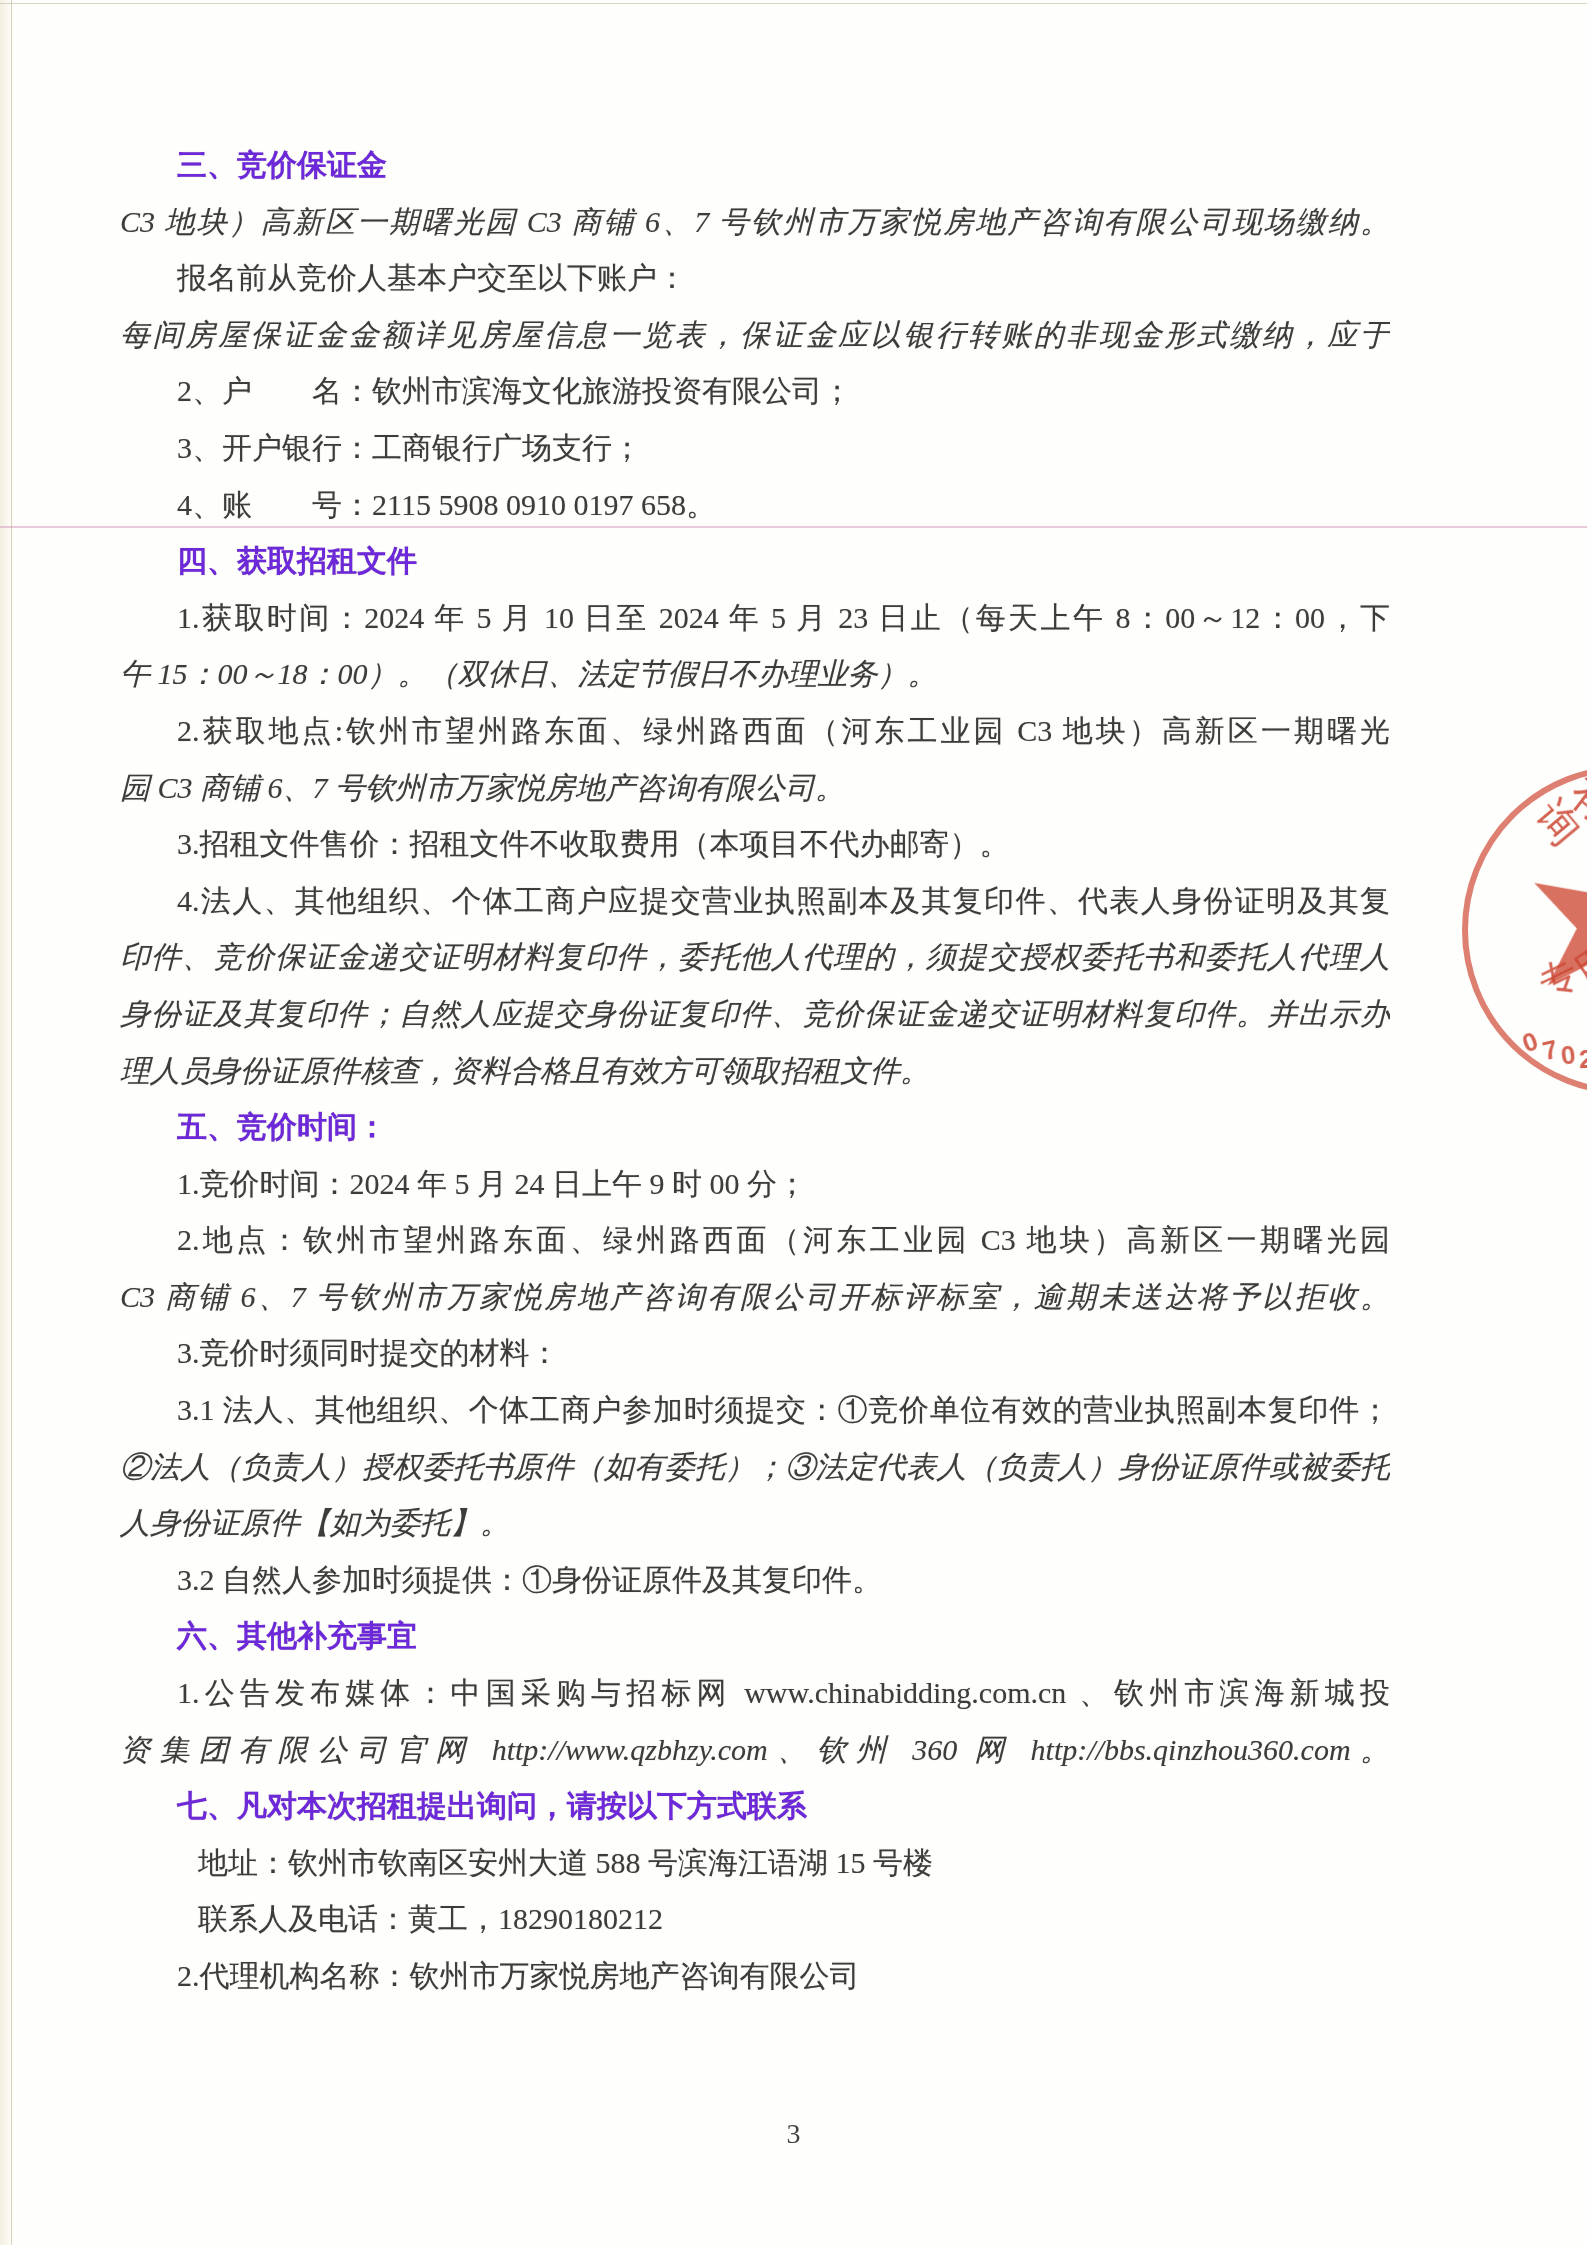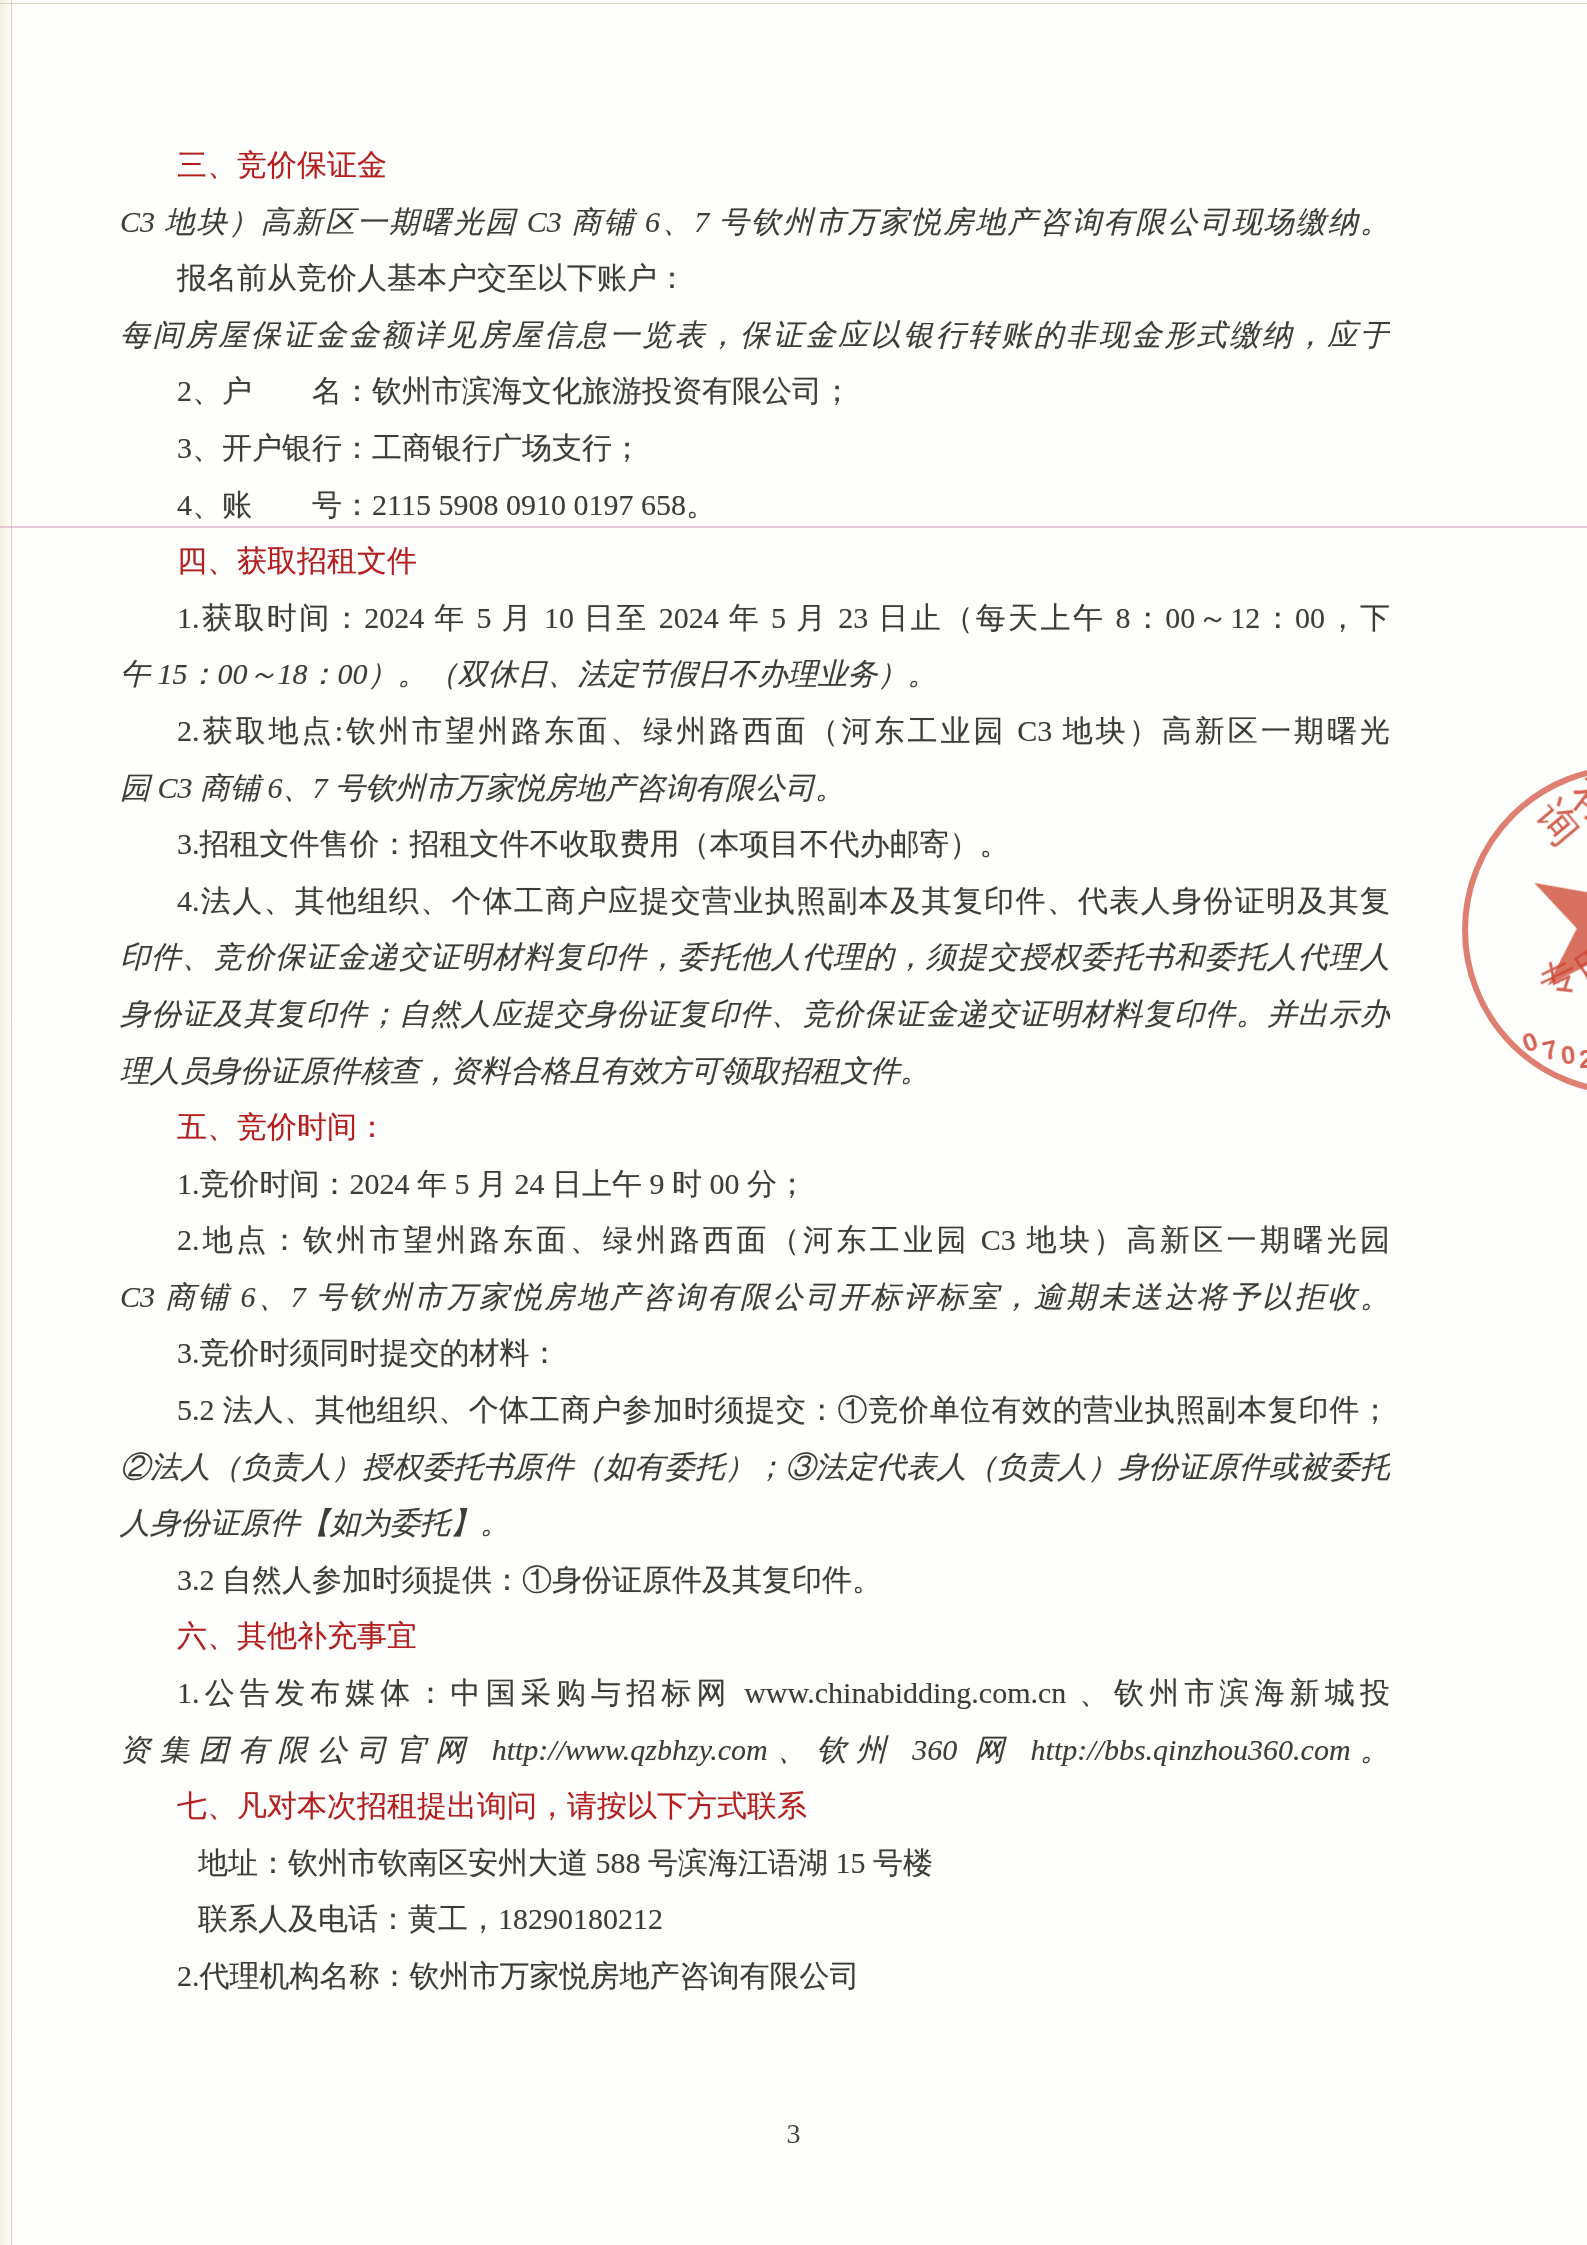--- a/index.html
+++ b/index.html
@@ -17,21 +17,21 @@
     background:rgba(210,150,184,.5);}
   
   .content{position:absolute;left:120px;top:137px;width:1270px;
     font-size:30px;color:#3d3c3a;text-shadow:0 0 1px rgba(70,66,62,.35);}
   .line{height:56.6px;line-height:56.6px;white-space:nowrap;overflow:visible;}
   .line.just{white-space:normal;text-align:justify;text-align-last:justify;
     overflow:hidden;}
   .ind0{text-indent:0;font-style:italic;}
   .ind1{text-indent:57px;}
   .ind2{text-indent:78px;}
-  .bold{font-weight:normal;color:#b91c1c;}
+  .bold{font-weight:bold;color:#6d28d9;}
   .page-num{position:absolute;left:0;top:2112px;width:1587px;height:44px;
     line-height:44px;text-align:center;font-size:28px;color:#454442;}
   
   .stamp{position:absolute;left:0;top:0;width:1587px;height:2245px;pointer-events:none;}
   .stamp-circle{position:absolute;left:1462px;top:765px;width:318px;height:318px;
     border:6px solid rgba(208,78,60,.72);border-radius:50%;filter:blur(.4px);}
   .stamp-star{position:absolute;left:1522px;top:830px;width:178px;height:178px;
     transform:rotate(10deg);opacity:.8;filter:blur(.4px);}
   .s-char{position:absolute;color:rgba(203,70,52,.85);
     font-family:"Liberation Sans","DejaVu Sans",sans-serif;filter:blur(.4px);}
@@ -68,21 +68,21 @@
     <div class="line ind1">3.招租文件售价：招租文件不收取费用（本项目不代办邮寄）。</div>
     <div class="line ind1 just">4.法人、其他组织、个体工商户应提交营业执照副本及其复印件、代表人身份证明及其复</div>
     <div class="line ind0 just">印件、竞价保证金递交证明材料复印件，委托他人代理的，须提交授权委托书和委托人代理人</div>
     <div class="line ind0 just">身份证及其复印件；自然人应提交身份证复印件、竞价保证金递交证明材料复印件。并出示办</div>
     <div class="line ind0">理人员身份证原件核查，资料合格且有效方可领取招租文件。</div>
     <div class="line ind1 bold">五、竞价时间：</div>
     <div class="line ind1">1.竞价时间：2024 年 5 月 24 日上午 9 时 00 分；</div>
     <div class="line ind1 just">2.地点：钦州市望州路东面、绿州路西面（河东工业园 C3 地块）高新区一期曙光园</div>
     <div class="line ind0 just">C3 商铺 6、7 号钦州市万家悦房地产咨询有限公司开标评标室，逾期未送达将予以拒收。</div>
     <div class="line ind1">3.竞价时须同时提交的材料：</div>
-    <div class="line ind1 just">5.2 法人、其他组织、个体工商户参加时须提交：①竞价单位有效的营业执照副本复印件；</div>
+    <div class="line ind1 just">3.1 法人、其他组织、个体工商户参加时须提交：①竞价单位有效的营业执照副本复印件；</div>
     <div class="line ind0 just">②法人（负责人）授权委托书原件（如有委托）；③法定代表人（负责人）身份证原件或被委托</div>
     <div class="line ind0">人身份证原件【如为委托】。</div>
     <div class="line ind1">3.2 自然人参加时须提供：①身份证原件及其复印件。</div>
     <div class="line ind1 bold">六、其他补充事宜</div>
     <div class="line ind1 just">1.公告发布媒体：中国采购与招标网 www.chinabidding.com.cn 、钦州市滨海新城投</div>
     <div class="line ind0 just">资集团有限公司官网 http://www.qzbhzy.com、钦州 360 网 http://bbs.qinzhou360.com。</div>
     <div class="line ind1 bold">七、凡对本次招租提出询问，请按以下方式联系</div>
     <div class="line ind2">地址：钦州市钦南区安州大道 588 号滨海江语湖 15 号楼</div>
     <div class="line ind2">联系人及电话：黄工，18290180212</div>
     <div class="line ind1">2.代理机构名称：钦州市万家悦房地产咨询有限公司</div>

